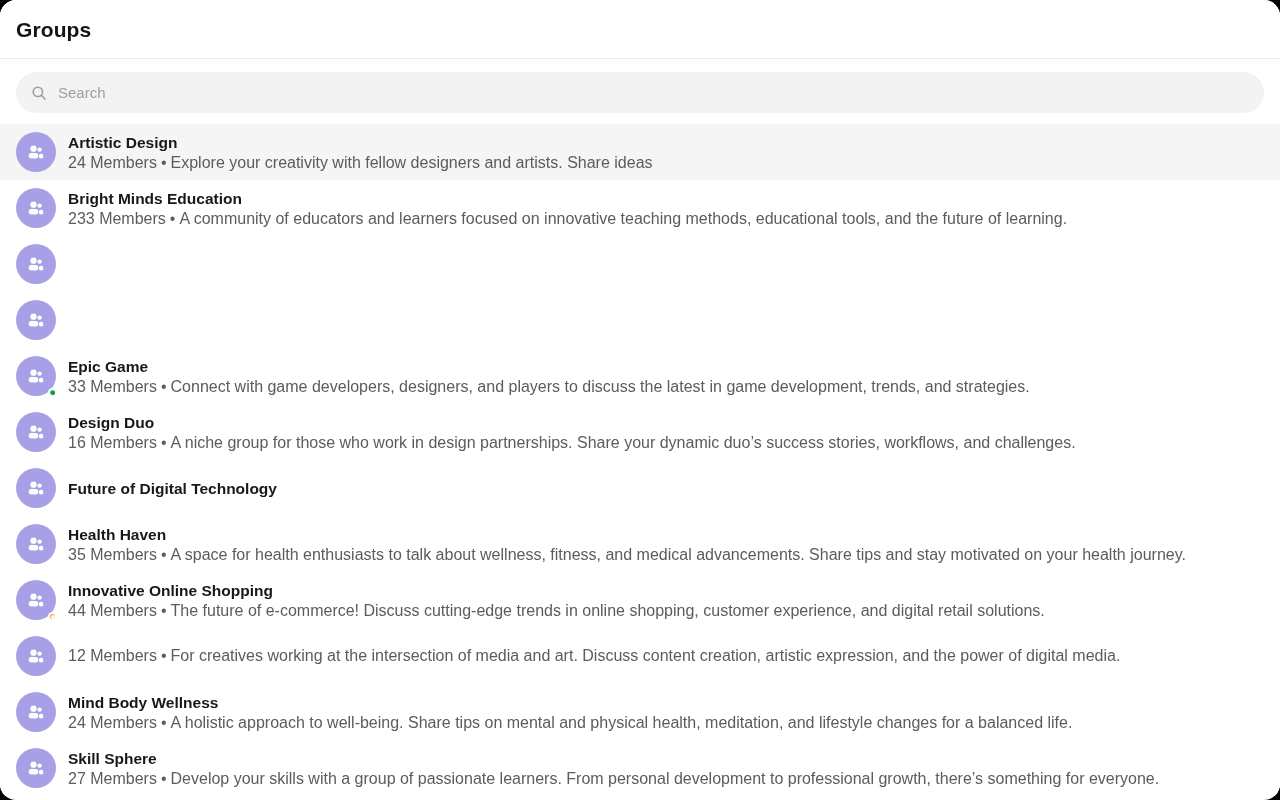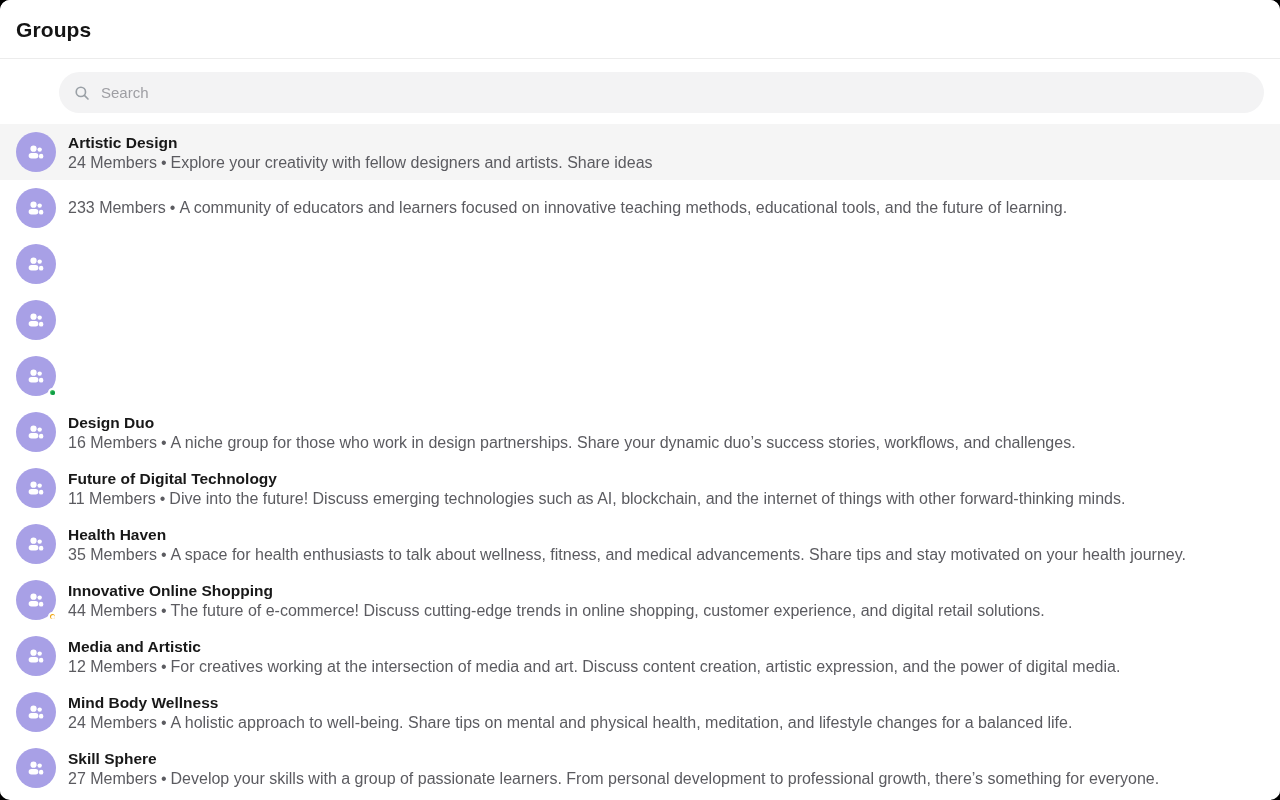--- a/index.html
+++ b/index.html
@@ -5,36 +5,36 @@
   * { margin: 0; padding: 0; box-sizing: border-box; }
   html, body { width: 1280px; height: 800px; }
   body {
     background: #000;
     font-family: "Liberation Sans", "DejaVu Sans", sans-serif;
     -webkit-font-smoothing: antialiased;
   }
   .app {
     width: 1280px; height: 800px;
     background: #fff;
-    border-radius: 10px;
+    border-radius: 16px;
     overflow: hidden;
     display: flex; flex-direction: column;
   }
   .header {
     padding: 18px 16px 16px 16px;
     border-bottom: 1px solid #ececec;
     background: #fff;
   }
   .page-title {
     font-size: 21px;
     font-weight: 700;
     color: #141414;
     letter-spacing: 0.1px;
   }
-  .search-wrap { padding: 13px 16px 11px 16px; background: #fff; margin-left: 43px; }
+  .search-wrap { padding: 13px 16px 11px 16px; background: #fff; }
   .search-bar {
     height: 41px;
     background: #f3f3f4;
     border-radius: 21px;
     display: flex; align-items: center;
     padding: 0 14px;
     gap: 10px;
   }
   .search-icon { flex: 0 0 auto; display: flex; }
   .search-bar input {
@@ -142,20 +142,21 @@
         <svg width="22" height="22" viewBox="0 0 24 24" fill="#ffffff">
           <circle cx="9.3" cy="8.4" r="3.4"></circle>
           <rect x="4" y="13.2" width="10.6" height="6" rx="3"></rect>
           <circle cx="16" cy="9.4" r="2.4"></circle>
           <rect x="15.2" y="13.9" width="4.8" height="5.3" rx="2.4"></rect>
         </svg>
       </div>
 
     </div>
     <div class="row-text">
+      <div class="row-title">Bright Minds Education</div>
       <div class="row-sub">
         <span>233 Members</span><span class="sep">•</span><span>A community of educators and learners focused on innovative teaching methods, educational tools, and the future of learning.</span>
       </div>
     </div>
   </div>
 
   <div class="row">
     <div class="avatar-wrap">
       <div class="avatar">
         <svg width="22" height="22" viewBox="0 0 24 24" fill="#ffffff">
@@ -190,20 +191,26 @@
       <div class="avatar">
         <svg width="22" height="22" viewBox="0 0 24 24" fill="#ffffff">
           <circle cx="9.3" cy="8.4" r="3.4"></circle>
           <rect x="4" y="13.2" width="10.6" height="6" rx="3"></rect>
           <circle cx="16" cy="9.4" r="2.4"></circle>
           <rect x="15.2" y="13.9" width="4.8" height="5.3" rx="2.4"></rect>
         </svg>
       </div>
       <span class="status-dot online"></span>
     </div>
+    <div class="row-text">
+      <div class="row-title">Epic Game</div>
+      <div class="row-sub">
+        <span>33 Members</span><span class="sep">•</span><span>Connect with game developers, designers, and players to discuss the latest in game development, trends, and strategies.</span>
+      </div>
+    </div>
   </div>
 
   <div class="row">
     <div class="avatar-wrap">
       <div class="avatar">
         <svg width="22" height="22" viewBox="0 0 24 24" fill="#ffffff">
           <circle cx="9.3" cy="8.4" r="3.4"></circle>
           <rect x="4" y="13.2" width="10.6" height="6" rx="3"></rect>
           <circle cx="16" cy="9.4" r="2.4"></circle>
           <rect x="15.2" y="13.9" width="4.8" height="5.3" rx="2.4"></rect>
@@ -226,23 +233,20 @@
           <circle cx="9.3" cy="8.4" r="3.4"></circle>
           <rect x="4" y="13.2" width="10.6" height="6" rx="3"></rect>
           <circle cx="16" cy="9.4" r="2.4"></circle>
           <rect x="15.2" y="13.9" width="4.8" height="5.3" rx="2.4"></rect>
         </svg>
       </div>
 
     </div>
     <div class="row-text">
       <div class="row-title">Future of Digital Technology</div>
-      <div class="row-sub">
-        <span>11 Members</span><span class="sep">•</span><span>Dive into the future! Discuss emerging technologies such as AI, blockchain, and the internet of things with other forward-thinking minds.</span>
-      </div>
     </div>
   </div>
 
   <div class="row">
     <div class="avatar-wrap">
       <div class="avatar">
         <svg width="22" height="22" viewBox="0 0 24 24" fill="#ffffff">
           <circle cx="9.3" cy="8.4" r="3.4"></circle>
           <rect x="4" y="13.2" width="10.6" height="6" rx="3"></rect>
           <circle cx="16" cy="9.4" r="2.4"></circle>
@@ -285,21 +289,20 @@
         <svg width="22" height="22" viewBox="0 0 24 24" fill="#ffffff">
           <circle cx="9.3" cy="8.4" r="3.4"></circle>
           <rect x="4" y="13.2" width="10.6" height="6" rx="3"></rect>
           <circle cx="16" cy="9.4" r="2.4"></circle>
           <rect x="15.2" y="13.9" width="4.8" height="5.3" rx="2.4"></rect>
         </svg>
       </div>
 
     </div>
     <div class="row-text">
-      <div class="row-title">Media and Artistic</div>
       <div class="row-sub">
         <span>12 Members</span><span class="sep">•</span><span>For creatives working at the intersection of media and art. Discuss content creation, artistic expression, and the power of digital media.</span>
       </div>
     </div>
   </div>
 
   <div class="row">
     <div class="avatar-wrap">
       <div class="avatar">
         <svg width="22" height="22" viewBox="0 0 24 24" fill="#ffffff">

